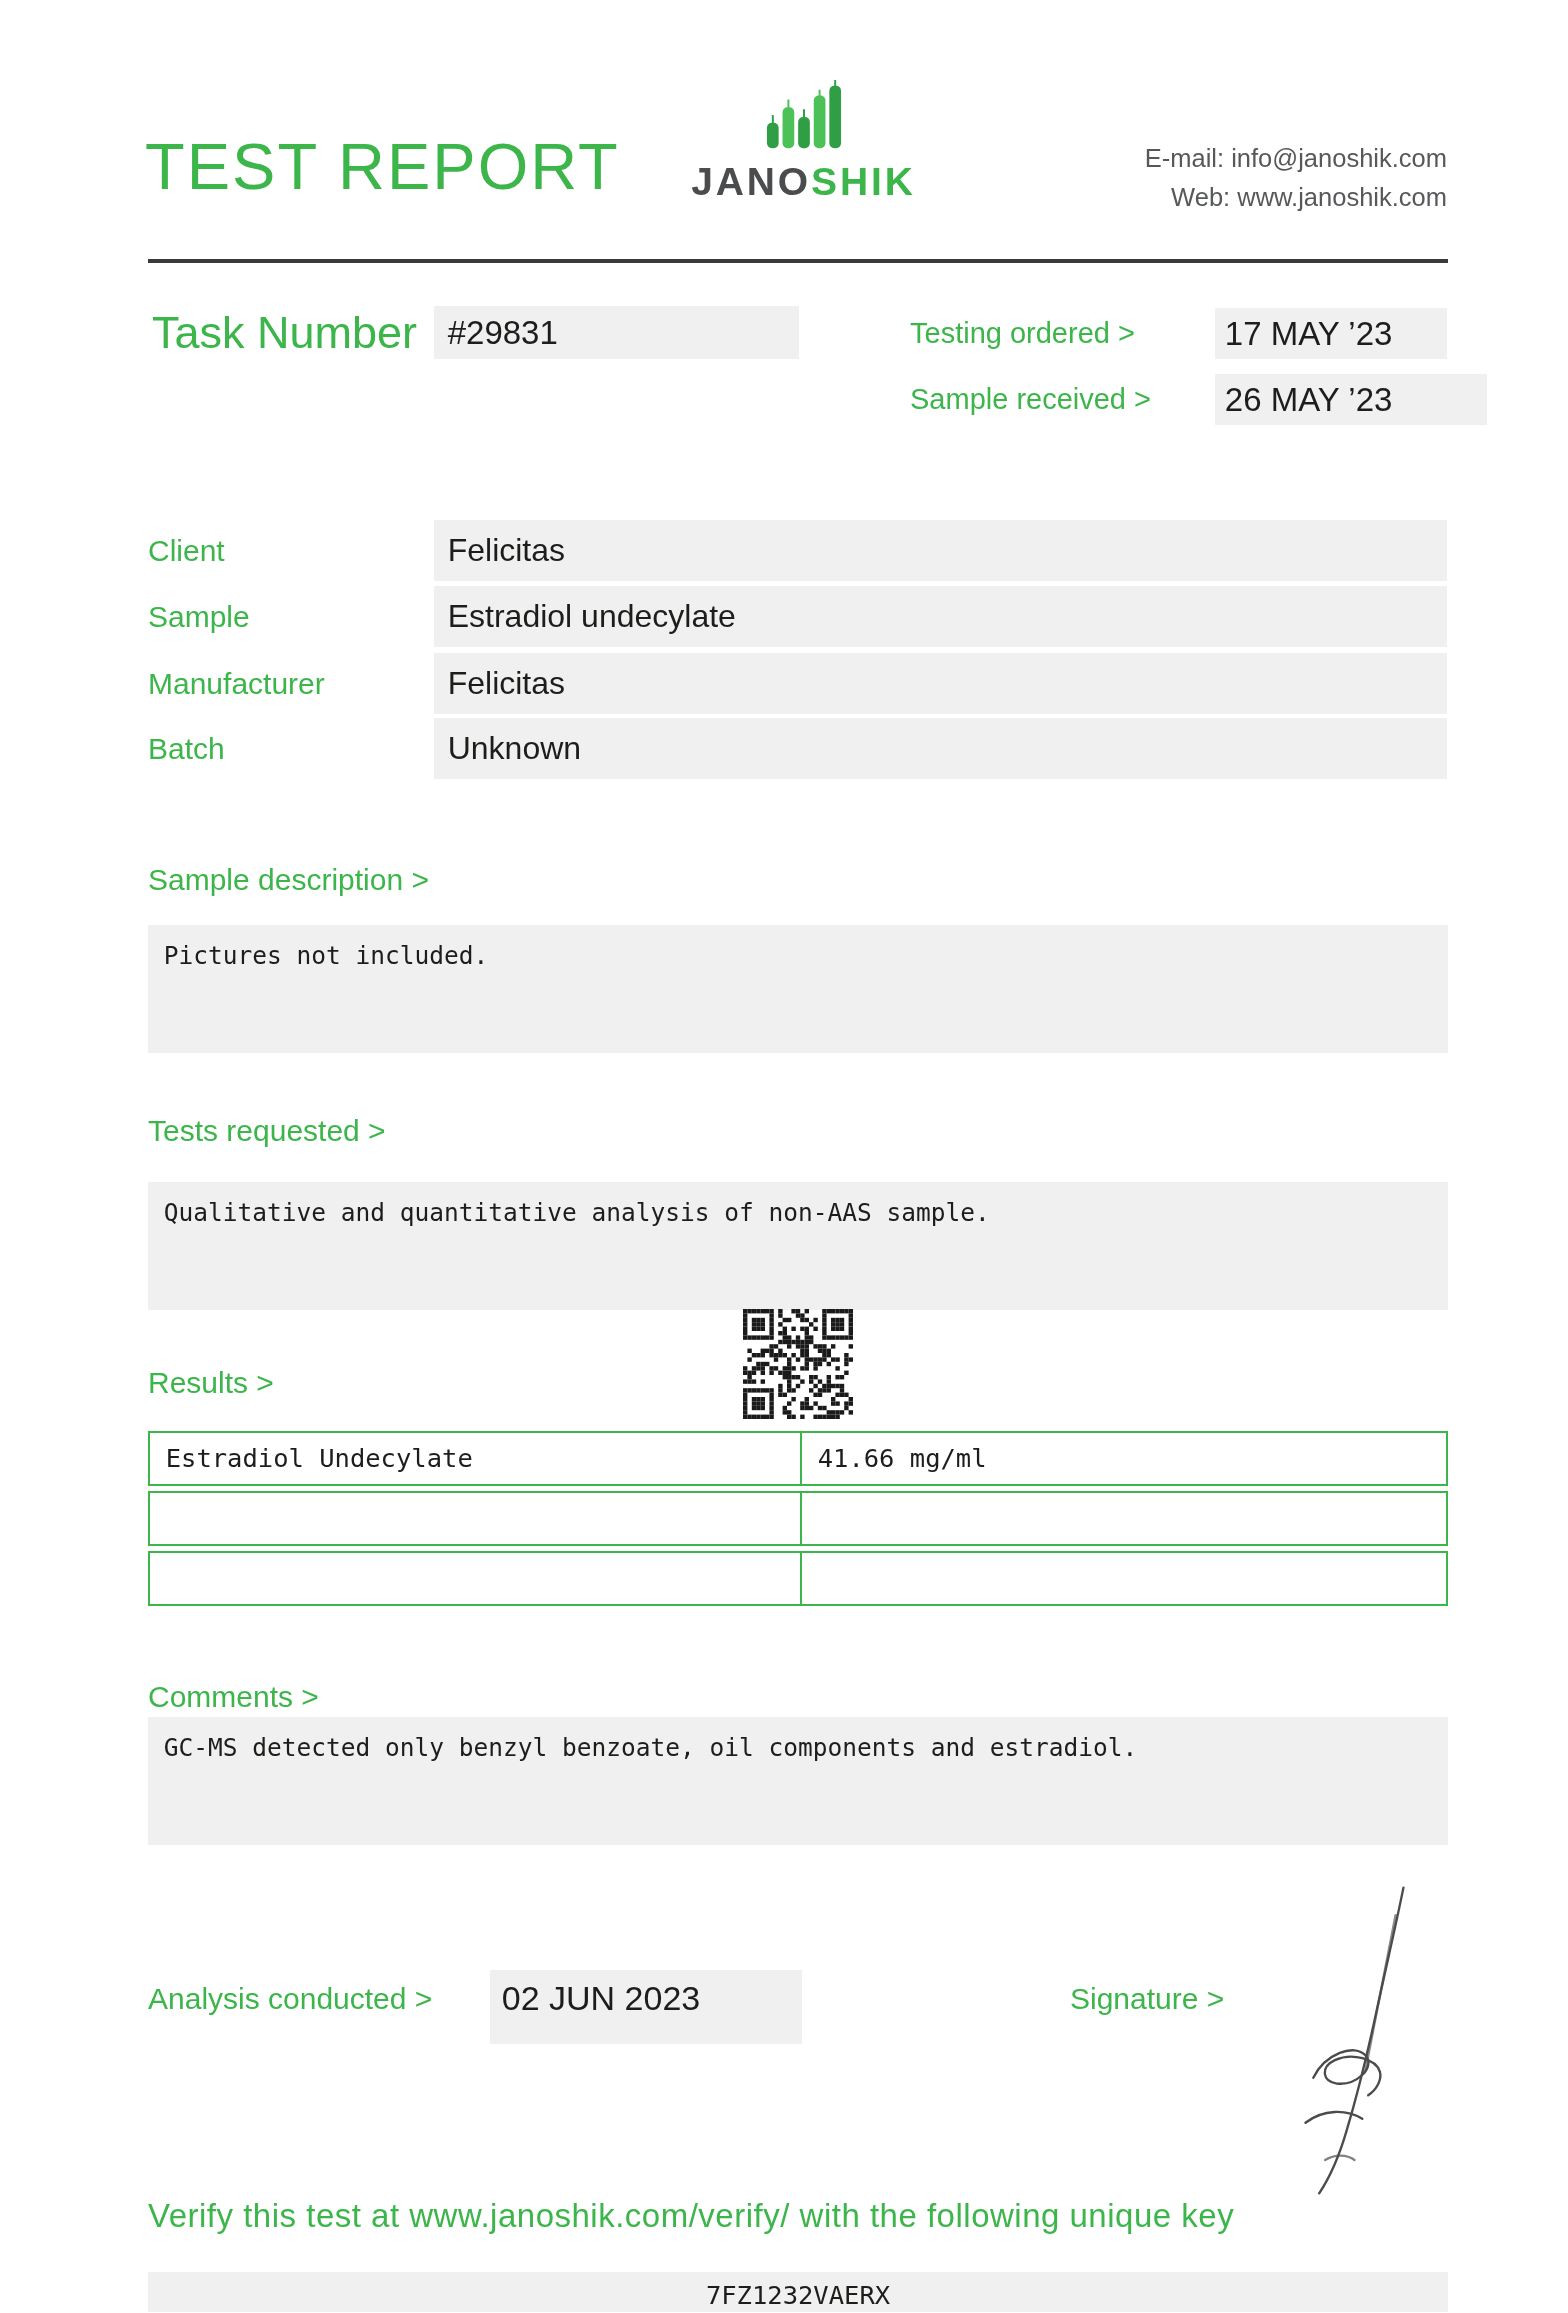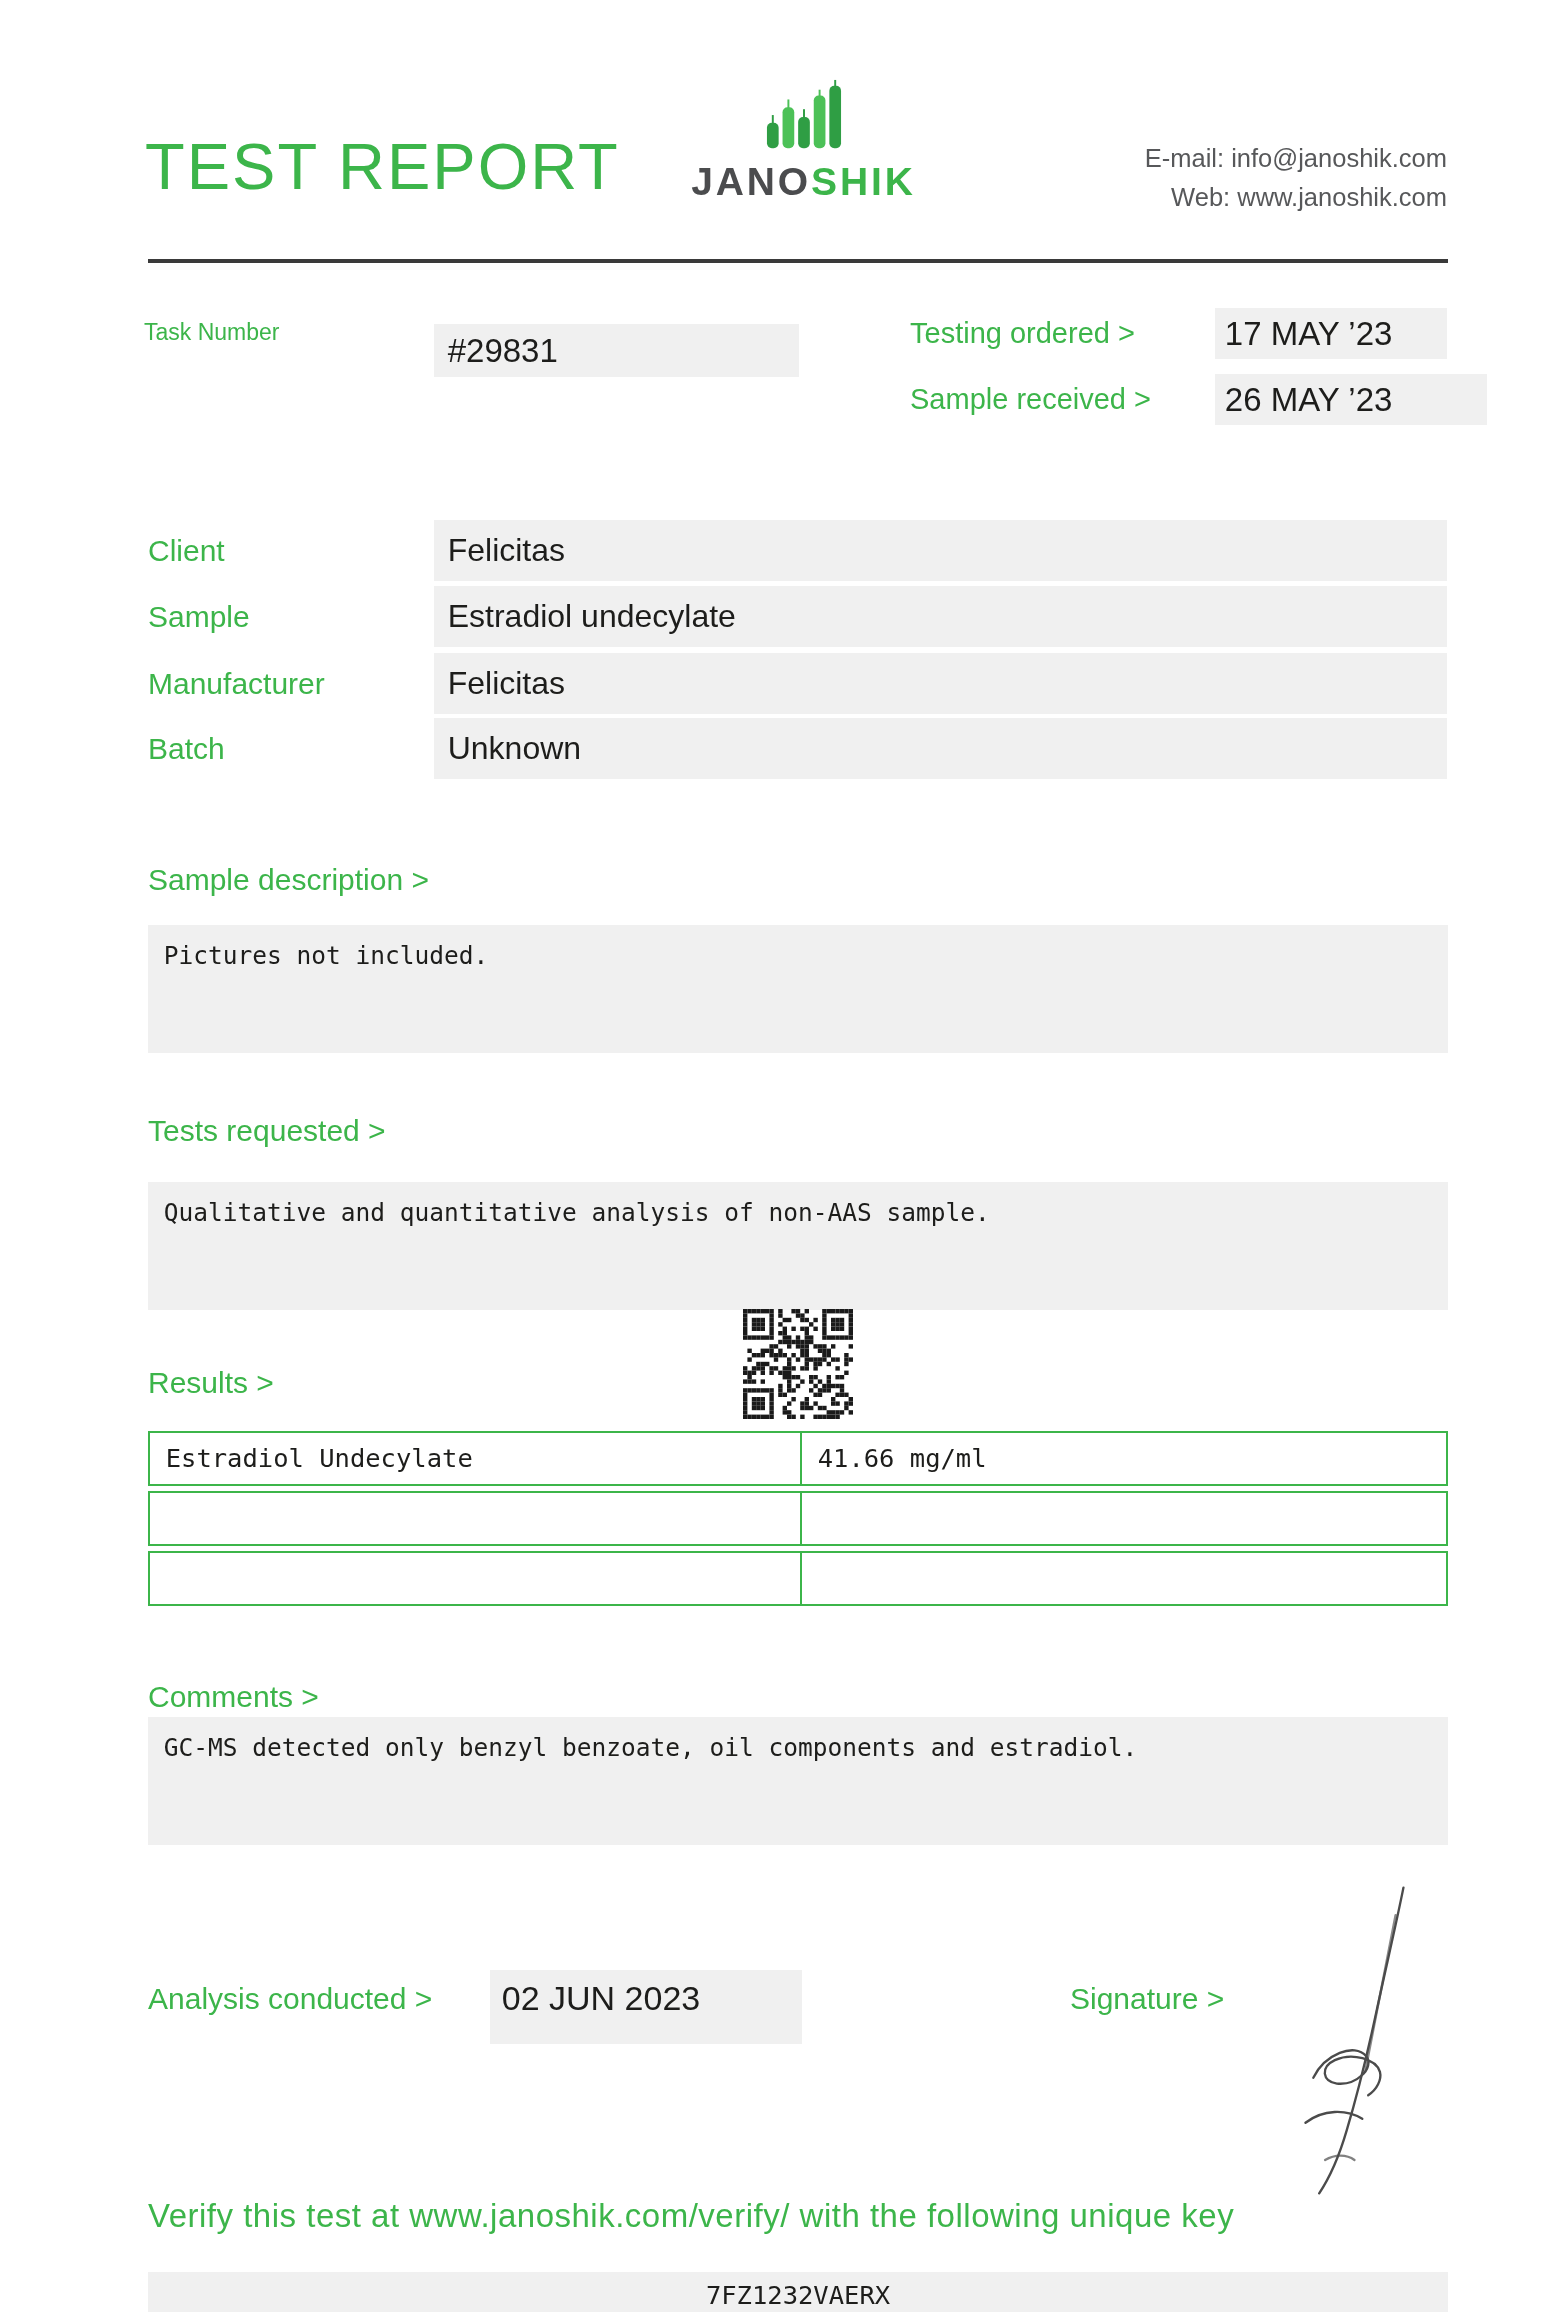--- a/index.html
+++ b/index.html
@@ -17,23 +17,23 @@
   
   .title{left:145px; top:129px; font-size:65px; font-weight:500; letter-spacing:2px; color:var(--green); white-space:nowrap;}
   .logo{left:681px; top:78px; width:245px; text-align:center;}
   .logo svg{display:block; margin:0 auto;}
   .logo-text{margin-top:3.9px; font-size:39px; font-weight:bold; letter-spacing:2.9px; color:#4b4c4e; white-space:nowrap;}
   .logo-text .lg{color:var(--green);}
   .contact{right:121px; top:139px; text-align:right; font-size:25.5px; line-height:39px; color:var(--muted); white-space:nowrap;}
   .rule{left:148px; top:259px; width:1300px; height:3.9px; background:var(--rule);}
 
   
-  .task-label{left:144px; top:306px; font-size:23px; line-height:53px; color:var(--green); white-space:nowrap;}
+  .task-label{left:152px; top:306px; font-size:45px; line-height:53px; color:var(--green); white-space:nowrap;}
   .gray-box{background:var(--box);}
-  .task-box{left:434px; top:324px; width:365px; height:53px; font-size:33px; line-height:53px; padding-left:13.7px;}
+  .task-box{left:434px; top:306px; width:365px; height:53px; font-size:33px; line-height:53px; padding-left:13.7px;}
   .ordered-label{left:910px; top:308px; font-size:29px; line-height:51px; color:var(--green); white-space:nowrap;}
   .ordered-box{left:1215px; top:308px; width:232px; height:51px; font-size:33px; line-height:51px; padding-left:9.8px; white-space:nowrap;}
   .received-label{left:910px; top:374px; font-size:29px; line-height:51px; color:var(--green); white-space:nowrap;}
   .received-box{left:1215px; top:374px; width:272px; height:51px; font-size:33px; line-height:51px; padding-left:9.8px; white-space:nowrap;}
 
   
   .d-label{left:148px; font-size:30px; color:var(--green); line-height:61px; white-space:nowrap;}
   .d-box{left:434px; width:1013px; height:61px; font-size:32px; line-height:61px; padding-left:13.7px;}
   .d0l{top:520px;} .d0b{top:520px;}
   .d1l{top:586px;} .d1b{top:586px;}

